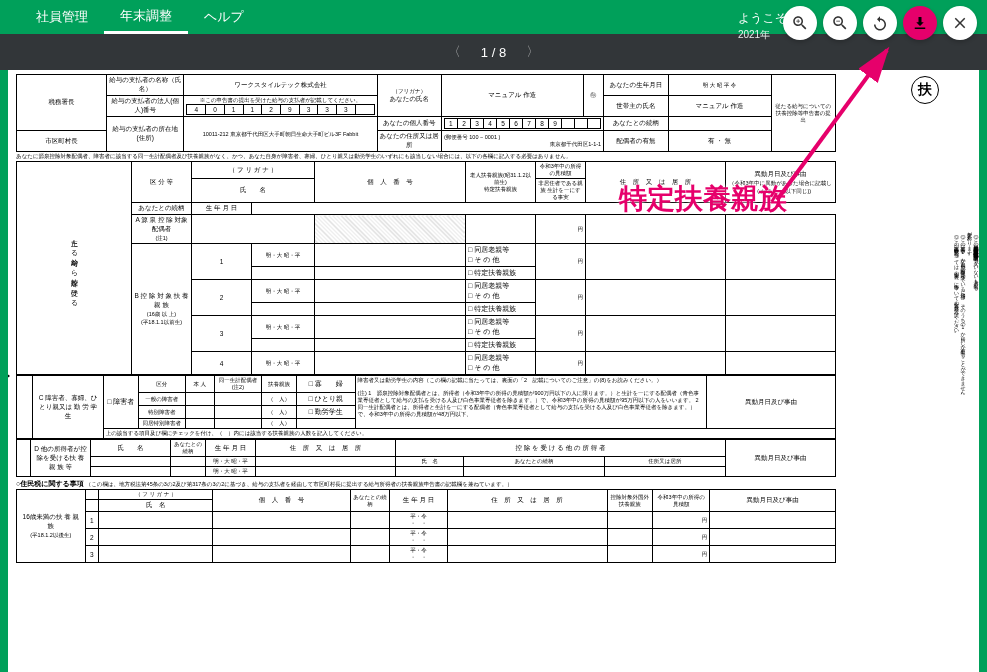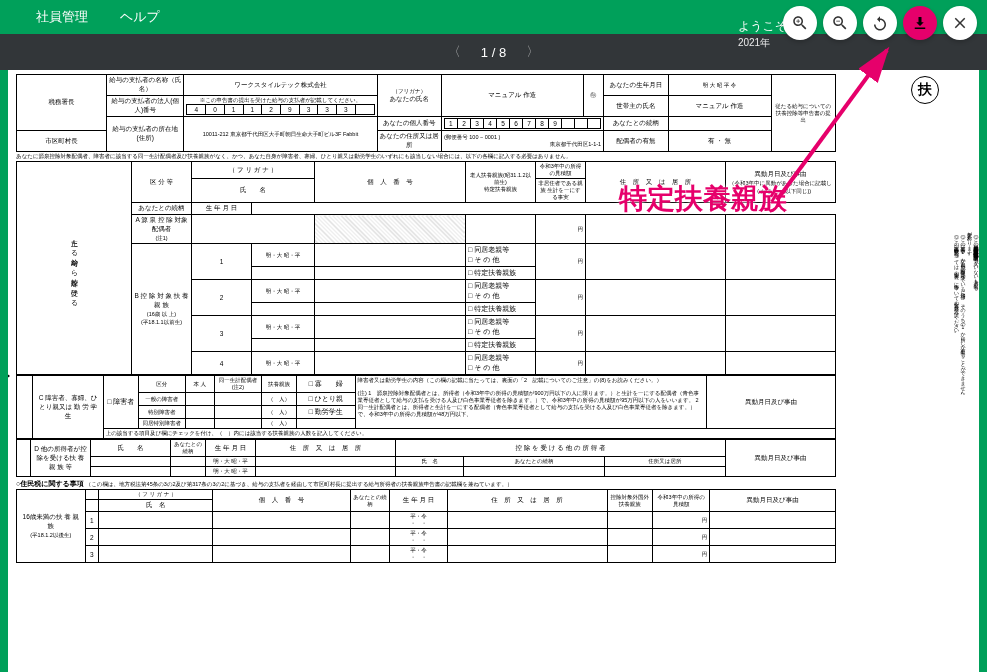--- a/index.html
+++ b/index.html
@@ -1,21 +1,21 @@
 <!DOCTYPE html>
 <html><head>
 <meta charset="utf-8">
 <style>
   * { box-sizing: border-box; margin: 0; padding: 0; }
   body { font-family: "Meiryo", "MS Gothic", sans-serif; background: #00a05a; width: 987px; height: 672px; overflow: hidden; position: relative; }
   
   .top-nav { height: 34px; background: #00a05a; color: #fff; display: flex; align-items: center; padding: 0 20px; font-size: 13px; position: relative; }
   .nav-item { padding: 6px 16px; cursor: pointer; }
   .nav-item.active { border-bottom: 3px solid #fff; }
-  .welcome { position: absolute; right: 200px; top: 18px; font-size: 12px; }
+  .welcome { position: absolute; right: 200px; top: 10px; font-size: 12px; }
   .welcome .sub { font-size: 10px; opacity: .9; }
   
   .toolbar-icons { position: absolute; right: 10px; top: 6px; display: flex; gap: 6px; z-index: 10; }
   .circle-btn { width: 34px; height: 34px; border-radius: 50%; background: #fff; display: flex; align-items: center; justify-content: center; cursor: pointer; box-shadow: 0 2px 4px rgba(0,0,0,0.2); }
   .circle-btn.highlight { background: #e6006b; }
   .circle-btn.highlight .ico { fill: #000; }
   .ico { width: 18px; height: 18px; fill: #333; }
   
   .viewer-bar { height: 36px; background: #323639; color: #fff; display: flex; align-items: center; justify-content: center; gap: 20px; font-size: 13px; }
   .viewer-bar .chev { opacity: .5; cursor: pointer; }
@@ -45,20 +45,21 @@
   
   .triangle-marker { position: absolute; left: -6px; top: 300px; border-top: 6px solid transparent; border-bottom: 6px solid transparent; border-left: 8px solid #000; }
   
   .checkbox { font-size: 7px; }
 </style>
 </head>
 <body>
 
 <div class="top-nav">
   <div class="nav-item">社員管理</div>
+  <div class="nav-item active">年末調整</div>
   <div class="nav-item">ヘルプ</div>
   <div class="welcome">
     <span>ようこそ</span><br>
     <span class="sub">2021年</span>
   </div>
 </div>
 
 <div class="toolbar-icons">
   <div class="circle-btn">
     <svg class="ico" viewBox="0 0 24 24">

